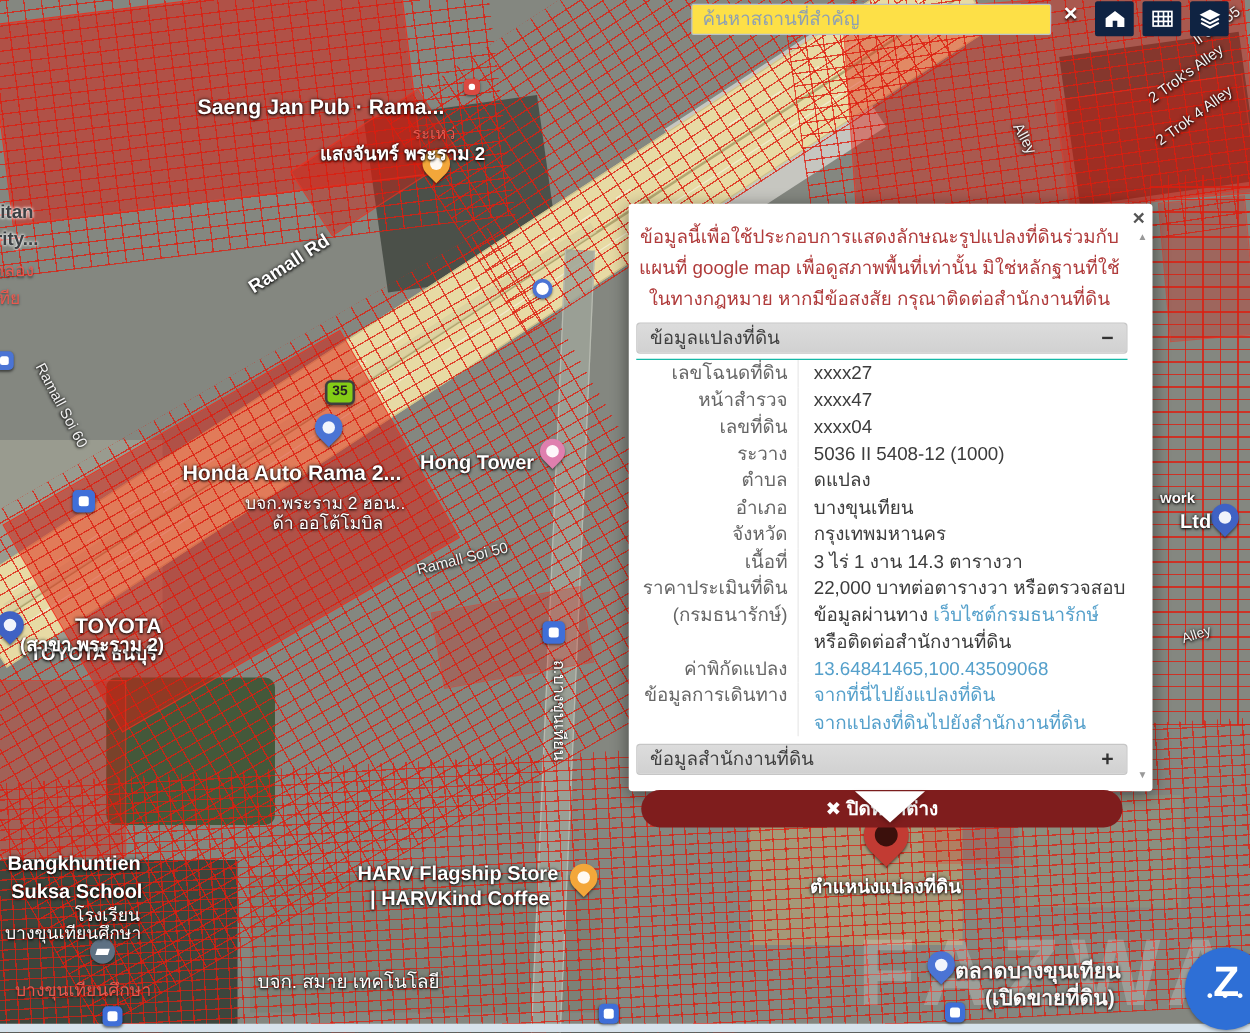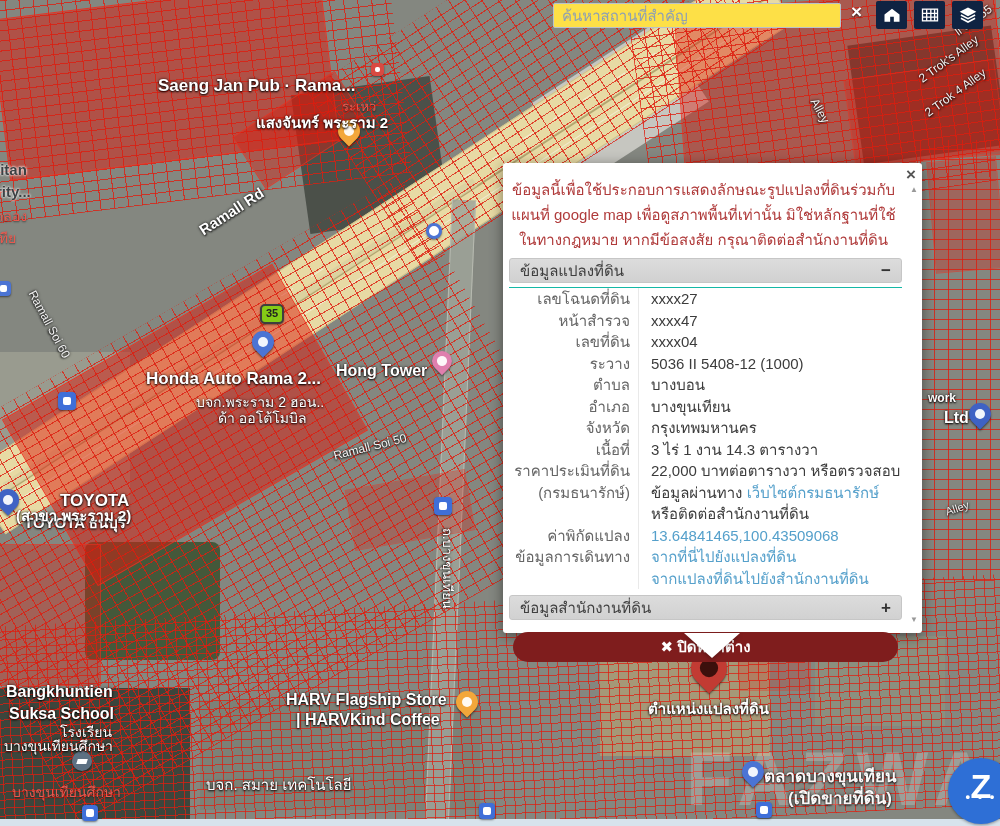--- a/index.html
+++ b/index.html
@@ -122,21 +122,21 @@
       <div class="rf" style="left:350px;top:480px;width:120px;height:60px;transform:rotate(-10deg);opacity:.55;"></div>
       <div class="rf" style="left:740px;top:636px;width:70px;height:54px;opacity:.4;"></div>
       <div class="rf" style="left:932px;top:160px;width:68px;height:110px;transform:rotate(-5deg);opacity:.6;"></div>
       <div class="rf" style="left:850px;top:70px;width:150px;height:90px;transform:rotate(-8deg);opacity:.6;"></div>
     </div>
 
     <div class="shield" style="left:216px;top:304px;">35</div>
 
     <div id="labels">
         <span class="ml b" style="left: 158px; top: 76px; font-size: 17px;">Saeng Jan Pub · Rama...</span>
-        <span class="ml red" style="left: 330px; top: 96px; font-size: 13px; margin-left: 12px;">ระเหว่</span>
+        <span class="ml red" style="left: 330px; top: 96px; font-size: 13px;">ระเหว่</span>
         <span class="ml b" style="left: 256px; top: 111px; font-size: 15px;">แสงจันทร์ พระราม 2</span>
         <span class="ml dark b" style="left: -4px; top: 161px; font-size: 15px;">litan</span>
         <span class="ml dark b" style="left: -4px; top: 183px; font-size: 15px;">rity...</span>
         <span class="ml red" style="left: -6px; top: 205px; font-size: 14px;">คลอง</span>
         <span class="ml red" style="left: -6px; top: 227px; font-size: 14px;">เทีย</span>
         <span class="ml b" style="left: 196px; top: 224px; font-size: 15px; transform: rotate(-33deg); transform-origin: 0px 0px;">Ramall Rd</span>
         <span class="ml soi" style="left: 38px; top: 288px; font-size: 12px; transform: rotate(62deg); transform-origin: 0px 0px;">Ramall Soi 60</span>
         <span class="ml b" style="left: 146px; top: 369px; font-size: 17px;">Honda Auto Rama 2...</span>
         <span class="ml " style="left: 196px; top: 391px; font-size: 14px;">บจก.พระราม 2 ฮอน..</span>
         <span class="ml " style="left: 218px; top: 407px; font-size: 14px;">ด้า ออโต้โมบิล</span>
@@ -261,21 +261,21 @@
         <div class="frow">
           <div class="flabel">เลขที่ดิน</div>
           <div class="fvalue"><span>xxxx04</span></div>
         </div>
         <div class="frow">
           <div class="flabel">ระวาง</div>
           <div class="fvalue"><span>5036 II 5408-12 (1000)</span></div>
         </div>
         <div class="frow">
           <div class="flabel">ตำบล</div>
-          <div class="fvalue"><span>บางบอน</span></div>
+          <div class="fvalue"><span>ดแปลง</span></div>
         </div>
         <div class="frow">
           <div class="flabel">อำเภอ</div>
           <div class="fvalue"><span>บางขุนเทียน</span></div>
         </div>
         <div class="frow">
           <div class="flabel">จังหวัด</div>
           <div class="fvalue"><span>กรุงเทพมหานคร</span></div>
         </div>
         <div class="frow">

